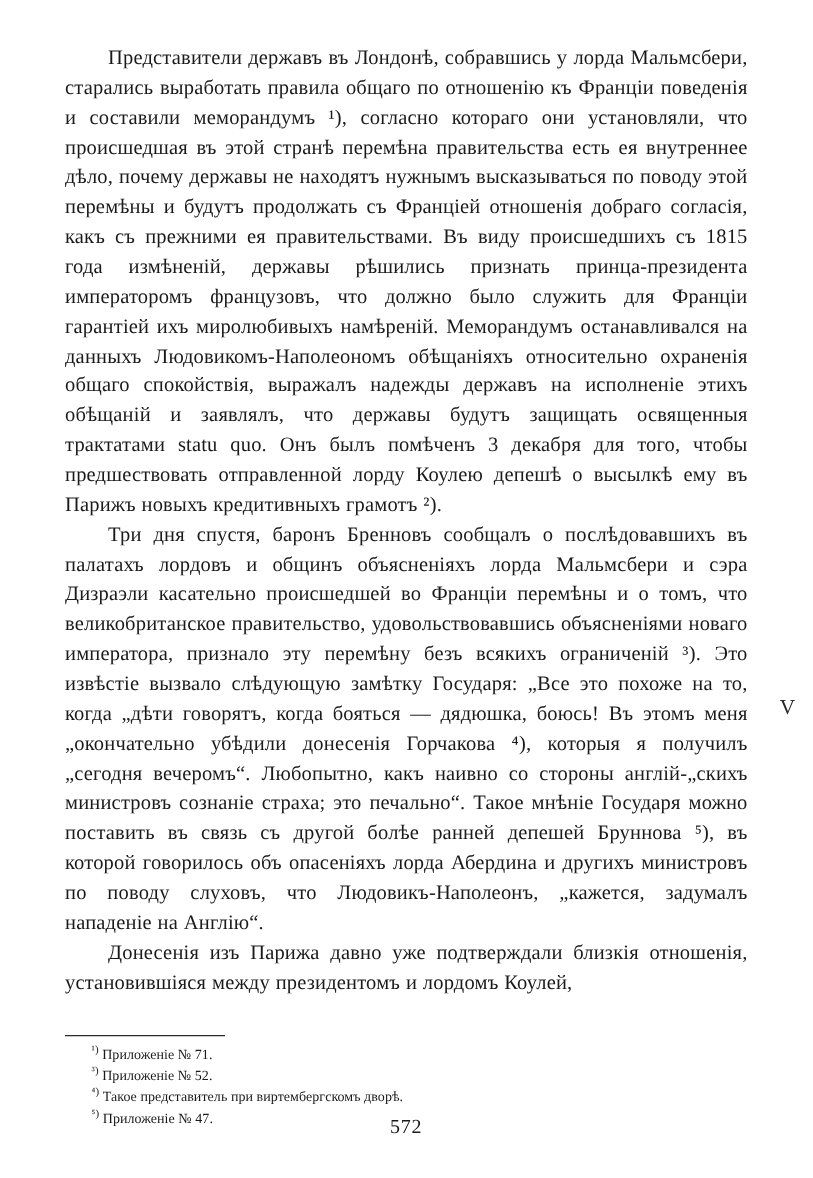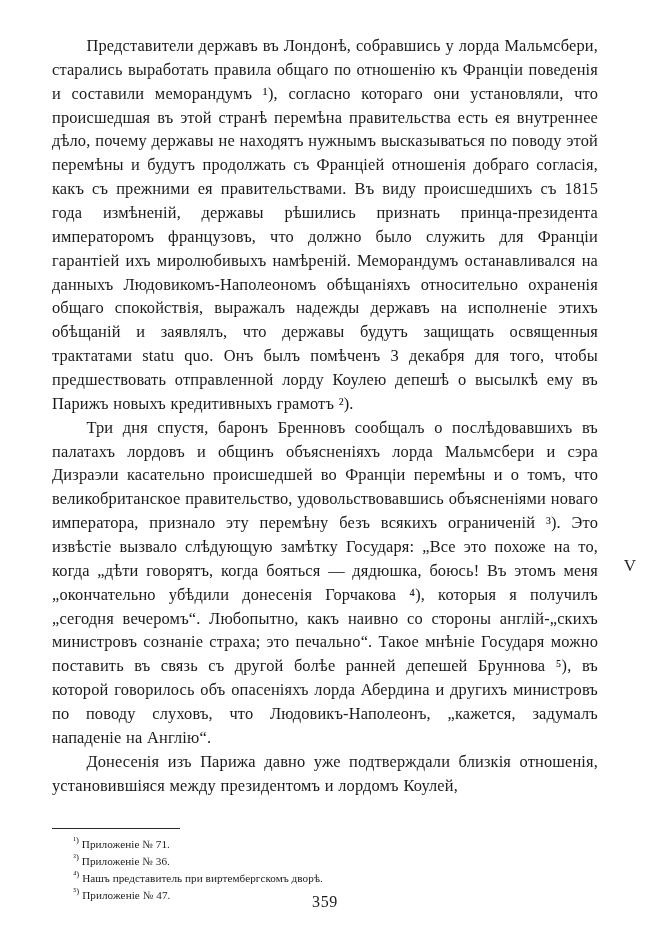--- a/index.html
+++ b/index.html
@@ -92,21 +92,21 @@
     <p class="para">Три дня спустя, баронъ Бренновъ сообщалъ о послѣдовавшихъ въ палатахъ лордовъ и общинъ объясненіяхъ лорда Мальмсбери и сэра Дизраэли касательно происшедшей во Франціи перемѣны и о томъ, что великобританское правительство, удовольствовавшись объясненіями новаго императора, признало эту перемѣну безъ всякихъ ограниченій ³). Это извѣстіе вызвало слѣдующую замѣтку Государя: „Все это похоже на то, когда „дѣти говорятъ, когда бояться — дядюшка, боюсь! Въ этомъ меня „окончательно убѣдили донесенія Горчакова ⁴), которыя я получилъ „сегодня вечеромъ“. Любопытно, какъ наивно со стороны англій-„скихъ министровъ сознаніе страха; это печально“. Такое мнѣніе Государя можно поставить въ связь съ другой болѣе ранней депешей Бруннова ⁵), въ которой говорилось объ опасеніяхъ лорда Абердина и другихъ министровъ по поводу слуховъ, что Людовикъ-Наполеонъ, „кажется, задумалъ нападеніе на Англію“.</p>
     <p class="para">Донесенія изъ Парижа давно уже подтверждали близкія отношенія, установившіяся между президентомъ и лордомъ Коулей,</p>
   </div>
 
   <div class="margin-mark">V</div>
 
   <div class="footnotes">
     <div class="fn-rule"></div>
     <div class="fn-list">
       <p class="fn-item"><sup>¹)</sup> <span>Приложеніе № 71.</span></p>
-      <p class="fn-item"><sup>³)</sup> <span>Приложеніе № 36.</span></p>
-      <p class="fn-item"><sup>⁴)</sup> <span>Нашъ представитель при виртембергскомъ дворѣ.</span></p>
+      <p class="fn-item"><sup>³)</sup> <span>Приложеніе № 52.</span></p>
+      <p class="fn-item"><sup>⁴)</sup> <span>Такое представитель при виртембергскомъ дворѣ.</span></p>
       <p class="fn-item"><sup>⁵)</sup> <span>Приложеніе № 47.</span></p>
     </div>
   </div>
 
-  <div class="page-number">359</div>
+  <div class="page-number">572</div>
 
 </div>
 
 </body></html>

